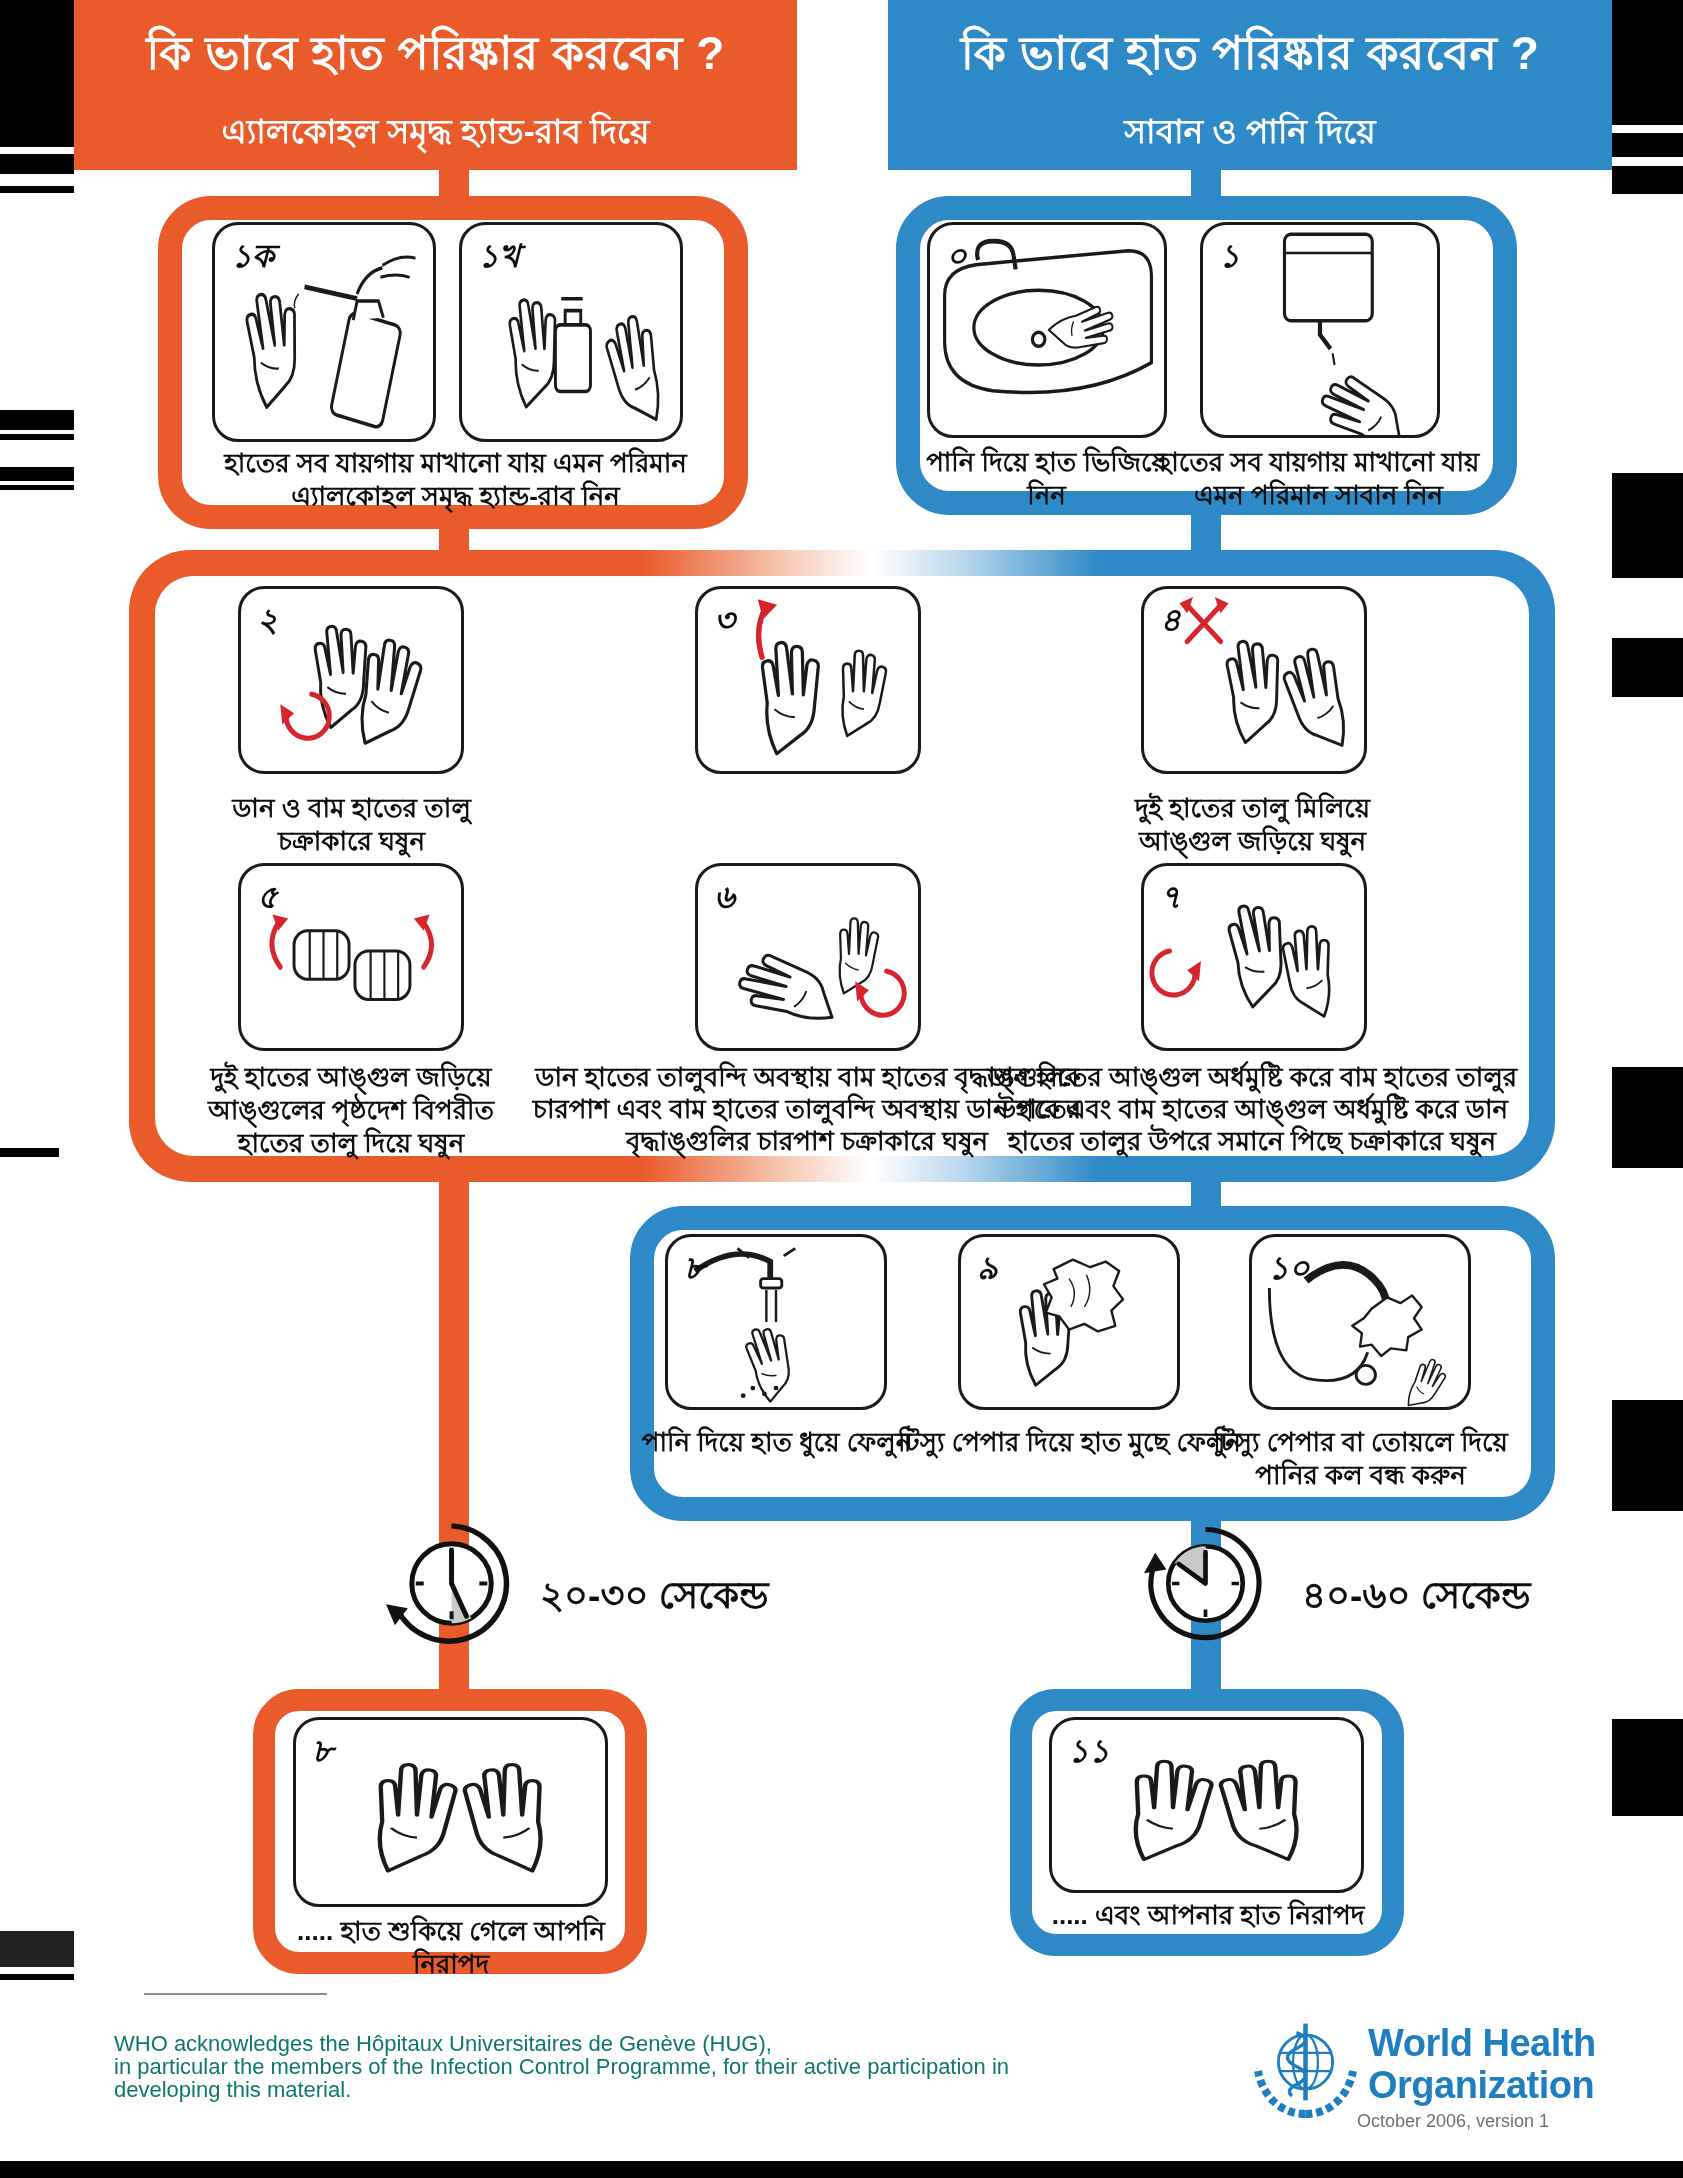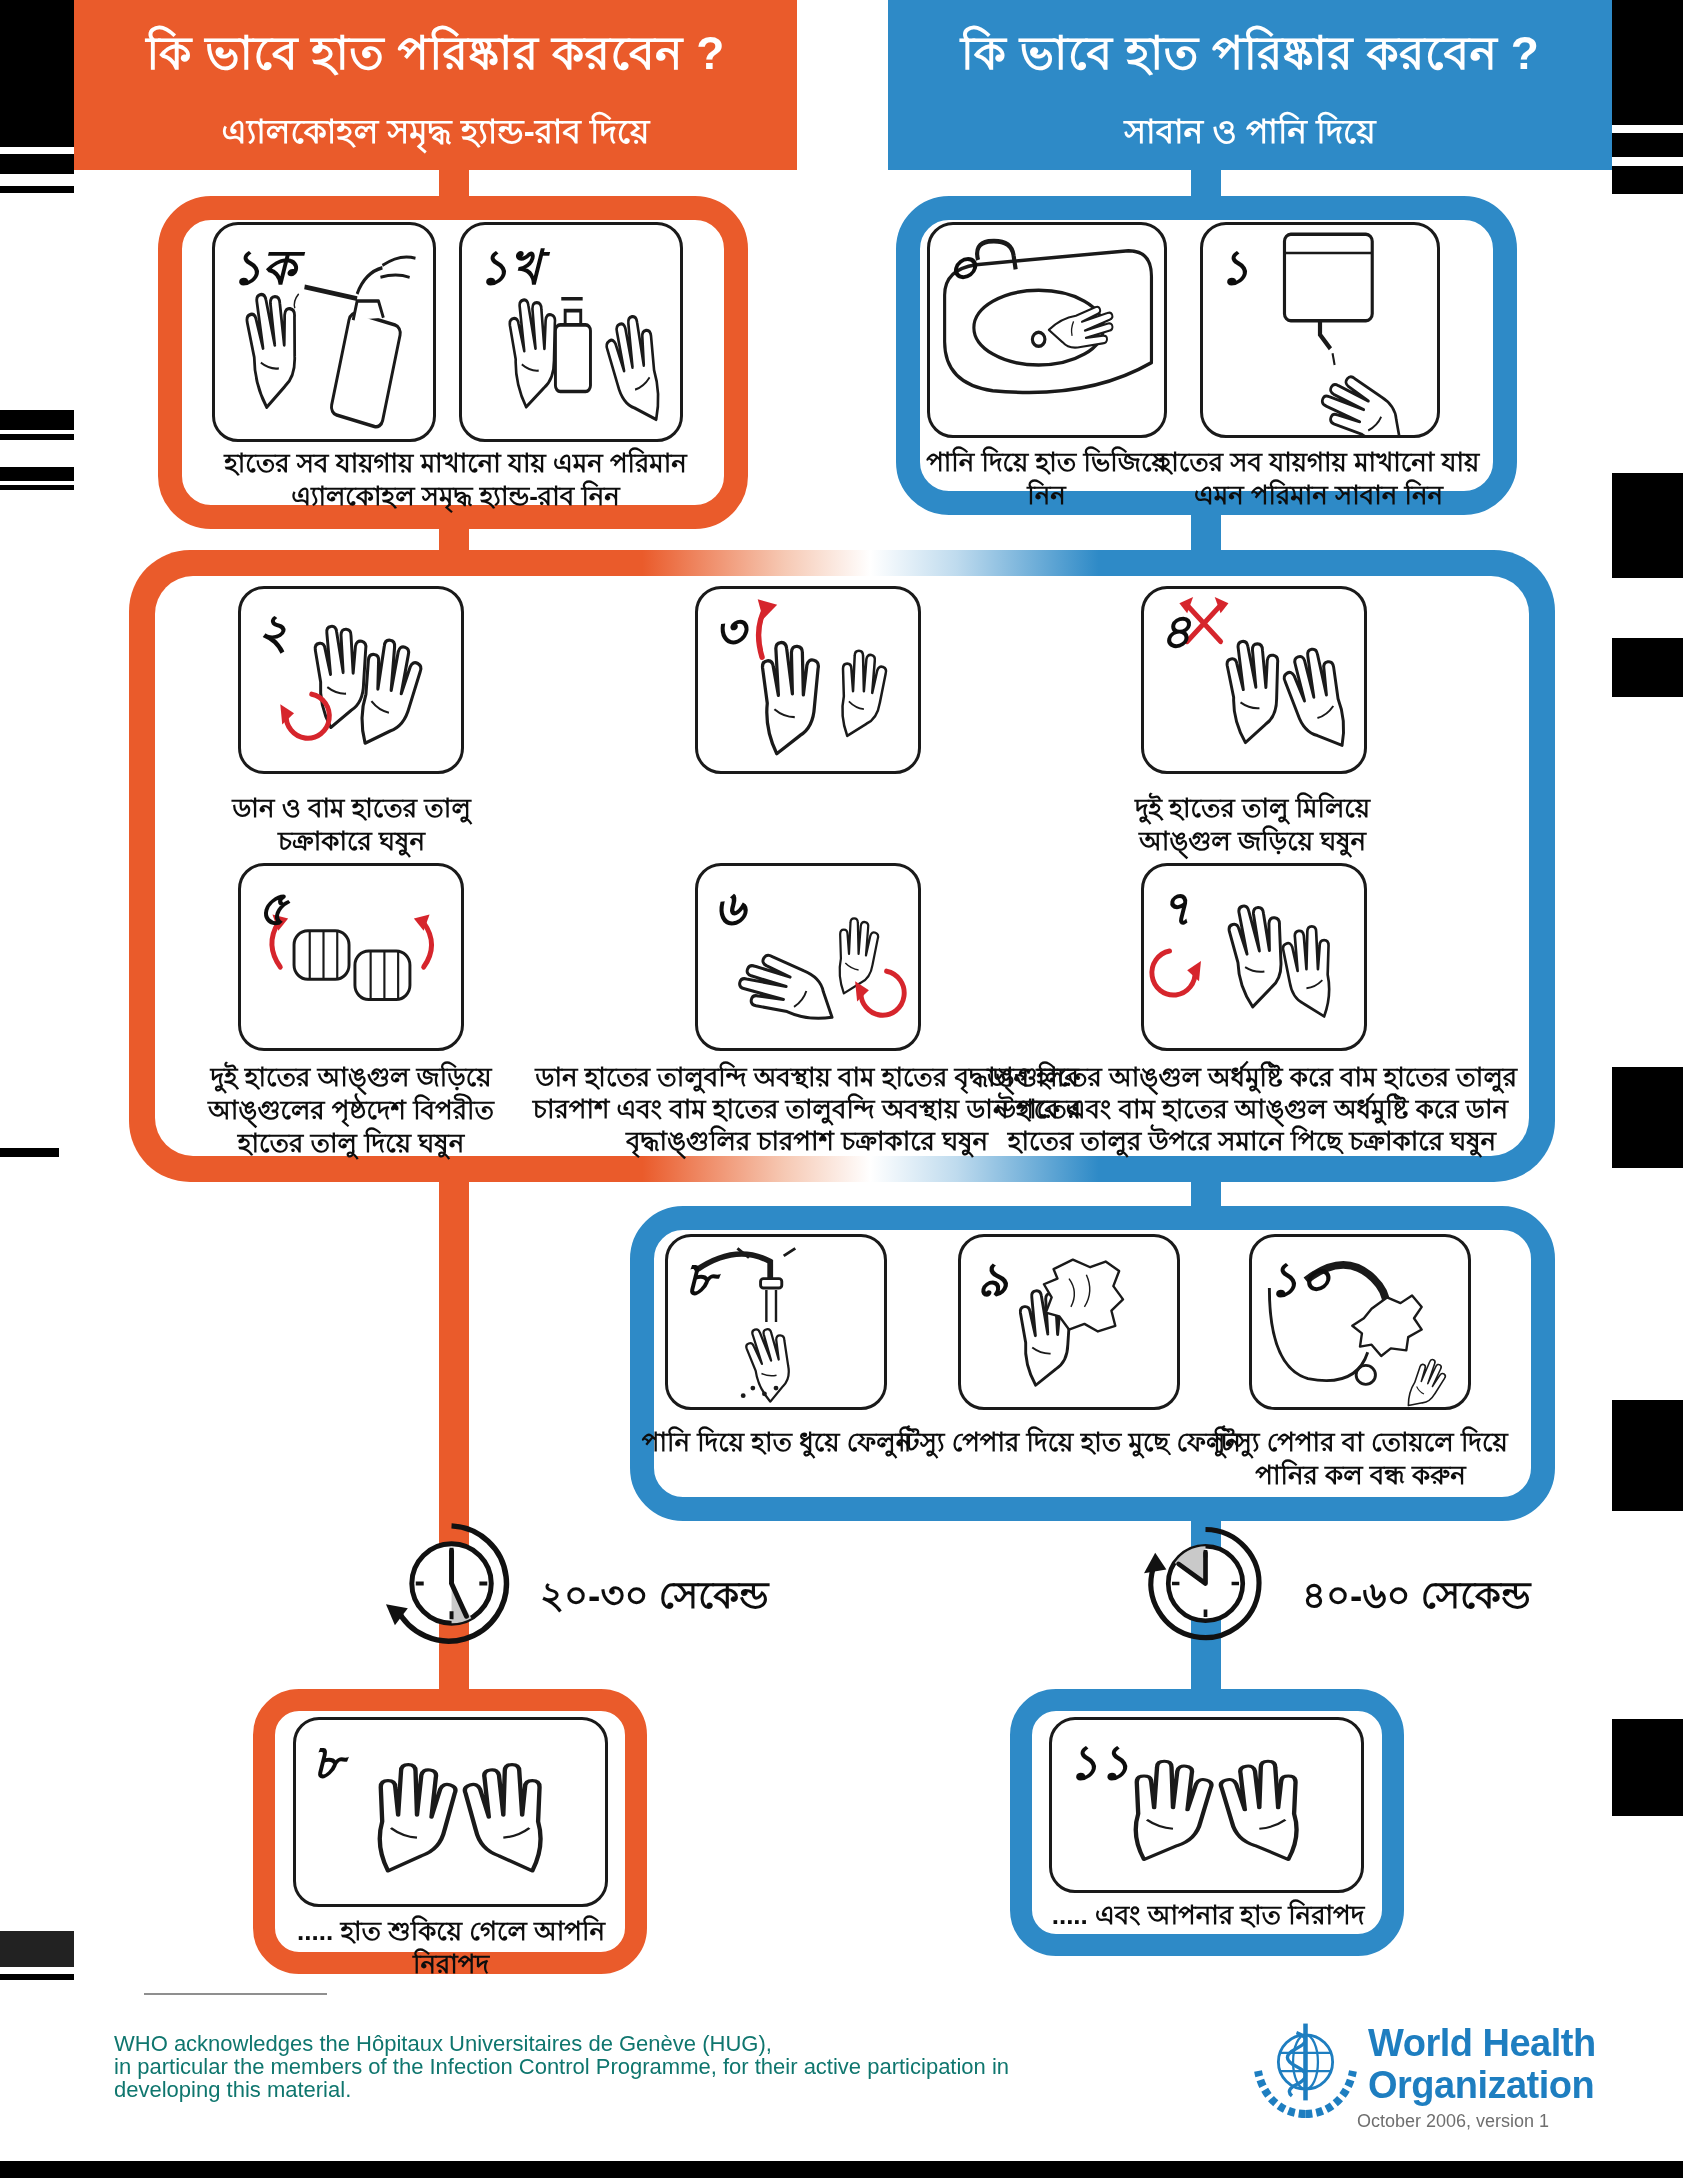--- a/index.html
+++ b/index.html
@@ -30,21 +30,21 @@
   .cont-b-sm{border:22px solid #2E8AC7;border-radius:46px}
 
   
   .mid{position:absolute;left:129px;top:550px;width:1426px;height:632px;border-radius:61px;z-index:2;
        background:linear-gradient(90deg,#EA5B2B 0%,#EA5B2B 36%,#f6c9b4 46%,#ffffff 52%,#bfdbee 58%,#2E8AC7 68%,#2E8AC7 100%)}
   .mid-inner{position:absolute;left:26px;top:26px;right:26px;bottom:26px;background:#fff;border-radius:38px}
 
   
   .panel{position:absolute;background:#fff;border:3px solid #1a1a1a;border-radius:26px;z-index:3}
   .panel svg{position:absolute;left:0;top:0;width:100%;height:100%}
-  .num{position:absolute;left:16px;top:6px;font-size:48px;font-weight:700;color:#0d0d0d;z-index:4;font-style:italic}
+  .num{position:absolute;left:16px;top:6px;font-size:32px;font-weight:700;color:#0d0d0d;z-index:4;font-style:italic}
 
   
   .cap{position:absolute;font-size:26px;line-height:33px;font-weight:700;color:#0d0d0d;text-align:center;z-index:3}
   .cap-lg{font-size:26px}
 
   
   .clock{position:absolute;z-index:4}
   .timer-label{position:absolute;font-size:37px;font-weight:700;color:#0d0d0d;white-space:nowrap;z-index:4}
 
   

